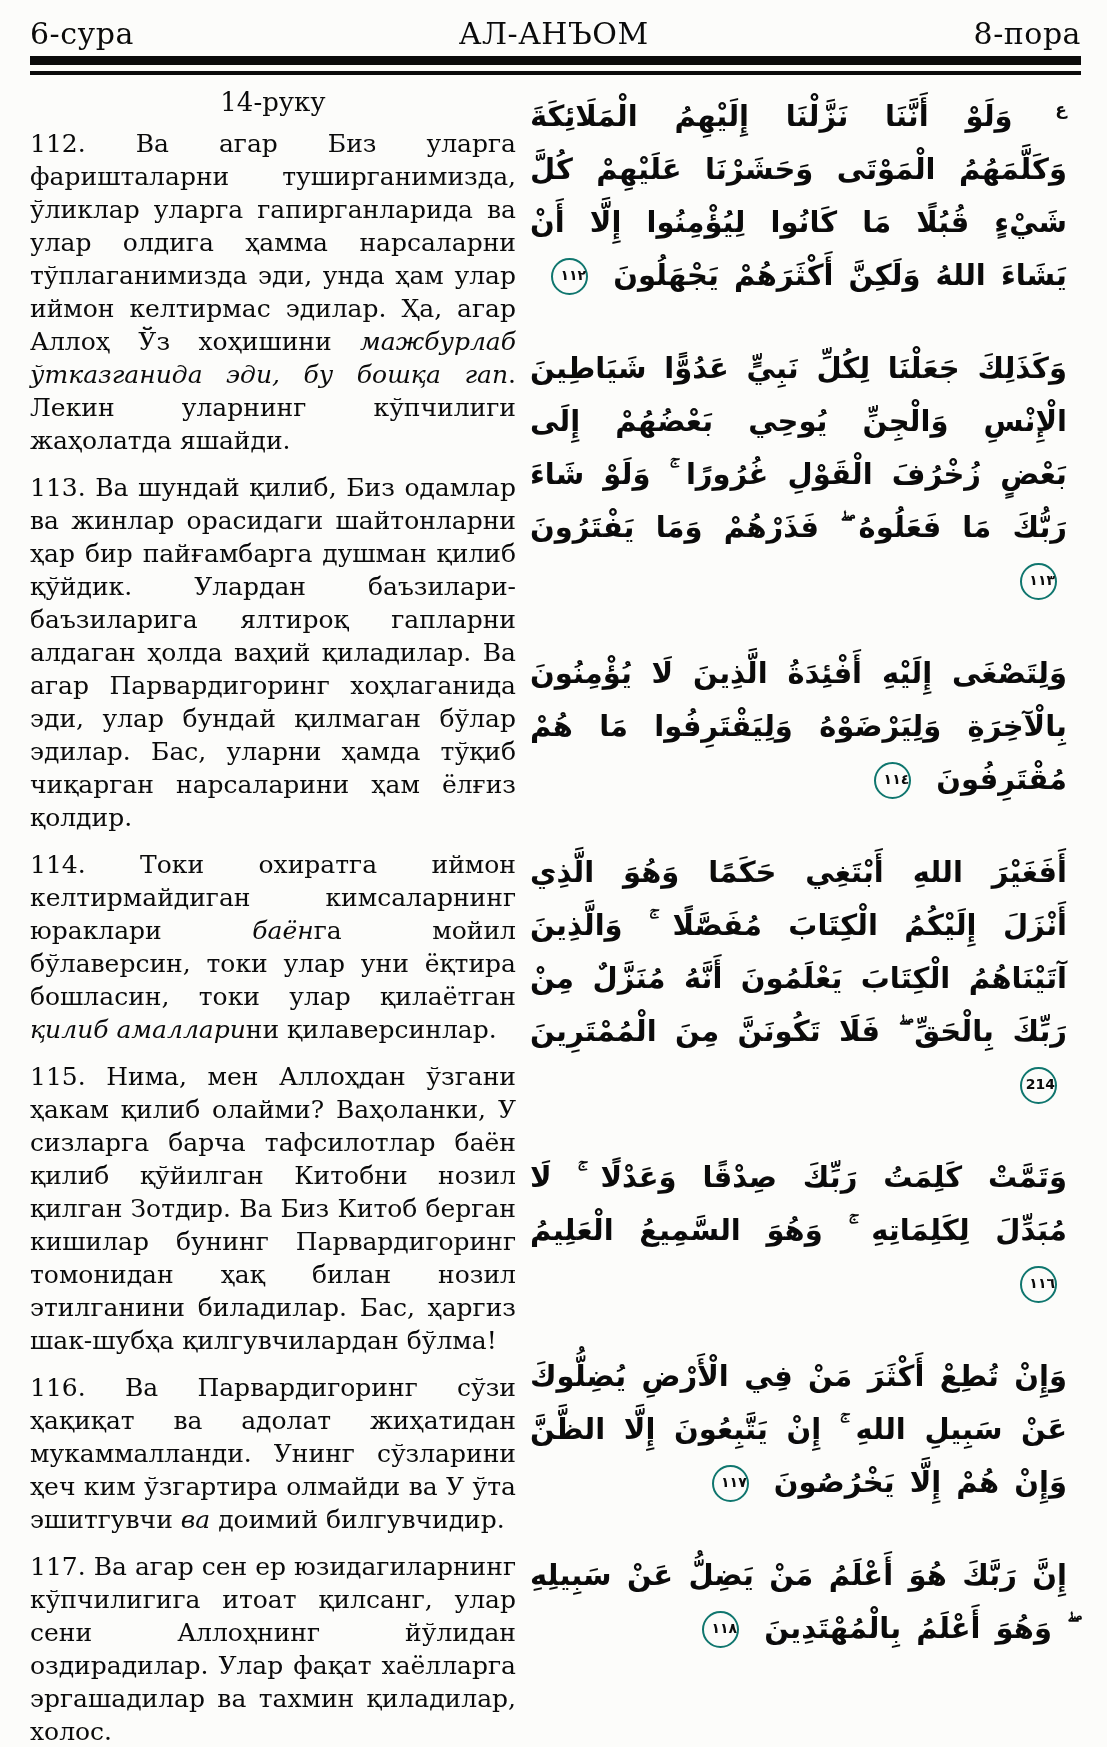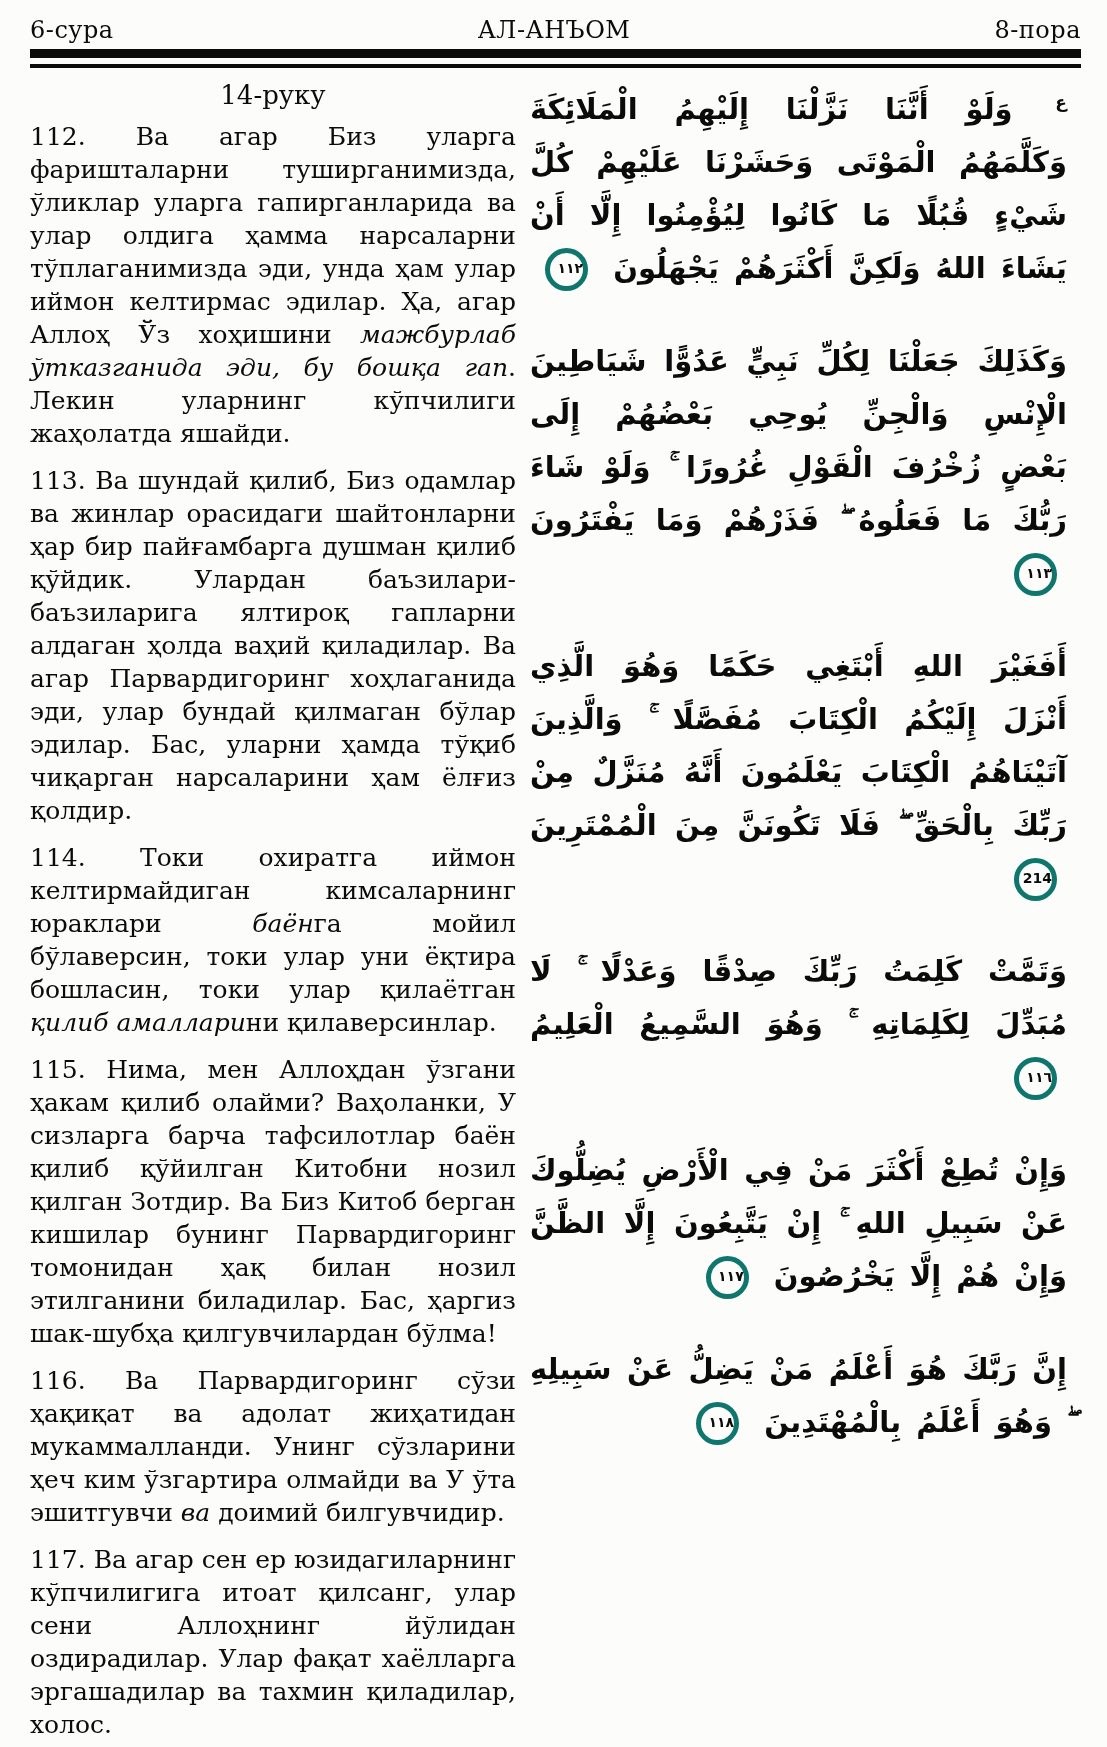--- a/index.html
+++ b/index.html
@@ -7,21 +7,21 @@
     width:1107px; height:1747px;
     background:#fcfcfa; color:#0b0b0b;
     font-family:"DejaVu Serif", serif;
     overflow:hidden;
   }
   .page { padding:16px 26px 0 30px; }
 
   
   .header-row {
     display:flex; justify-content:space-between; align-items:flex-start;
-    font-size:24px; letter-spacing:0.5px;
+    font-size:30px; letter-spacing:0.5px;
   }
   .rule {
     margin-top:5px; height:6px;
     border-top:9px solid #0b0b0b;
     border-bottom:4px solid #0b0b0b;
   }
 
   
   .columns { display:flex; gap:14px; margin-top:8px; }
   .t-col { width:486px; }
@@ -45,21 +45,21 @@
     text-align:justify; text-align-last:right;
     word-spacing:5px;
     margin:0 0 40px 0;
   }
   .ruku-marker {
     font-size:17px; vertical-align:super; margin-left:6px;
     font-weight:bold;
   }
   .verse-badge {
     display:inline-block; width:33px; height:33px;
-    border:5px solid #0f766e; border-radius:50%;
+    border:2px solid #0f766e; border-radius:50%;
     line-height:31px; text-align:center;
     font-size:14px; font-weight:bold;
     vertical-align:middle; margin:0 10px;
     word-spacing:0;
   }
 </style>
 </head>
 <body>
 
 <div class="page">
@@ -94,20 +94,25 @@
     <span>وَلَوْ أَنَّنَا نَزَّلْنَا إِلَيْهِمُ الْمَلَائِكَةَ وَكَلَّمَهُمُ الْمَوْتَى وَحَشَرْنَا عَلَيْهِمْ كُلَّ شَيْءٍ قُبُلًا مَا كَانُوا لِيُؤْمِنُوا إِلَّا أَنْ يَشَاءَ اللهُ وَلَكِنَّ أَكْثَرَهُمْ يَجْهَلُونَ</span>
     <span class="verse-badge">١١٢</span>
   </div>
 
   <div class="a-block">
     
     <span>وَكَذَلِكَ جَعَلْنَا لِكُلِّ نَبِيٍّ عَدُوًّا شَيَاطِينَ الْإِنْسِ وَالْجِنِّ يُوحِي بَعْضُهُمْ إِلَى بَعْضٍ زُخْرُفَ الْقَوْلِ غُرُورًا ۚ وَلَوْ شَاءَ رَبُّكَ مَا فَعَلُوهُ ۖ فَذَرْهُمْ وَمَا يَفْتَرُونَ</span>
     <span class="verse-badge">١١٣</span>
   </div>
 
+  <div class="a-block">
+    
+    <span>وَلِتَصْغَى إِلَيْهِ أَفْئِدَةُ الَّذِينَ لَا يُؤْمِنُونَ بِالْآخِرَةِ وَلِيَرْضَوْهُ وَلِيَقْتَرِفُوا مَا هُمْ مُقْتَرِفُونَ</span>
+    <span class="verse-badge">١١٤</span>
+  </div>
 
   <div class="a-block">
     
     <span>أَفَغَيْرَ اللهِ أَبْتَغِي حَكَمًا وَهُوَ الَّذِي أَنْزَلَ إِلَيْكُمُ الْكِتَابَ مُفَصَّلًا ۚ وَالَّذِينَ آتَيْنَاهُمُ الْكِتَابَ يَعْلَمُونَ أَنَّهُ مُنَزَّلٌ مِنْ رَبِّكَ بِالْحَقِّ ۖ فَلَا تَكُونَنَّ مِنَ الْمُمْتَرِينَ</span>
     <span class="verse-badge">214</span>
   </div>
 
   <div class="a-block">
     
     <span>وَتَمَّتْ كَلِمَتُ رَبِّكَ صِدْقًا وَعَدْلًا ۚ لَا مُبَدِّلَ لِكَلِمَاتِهِ ۚ وَهُوَ السَّمِيعُ الْعَلِيمُ</span>

